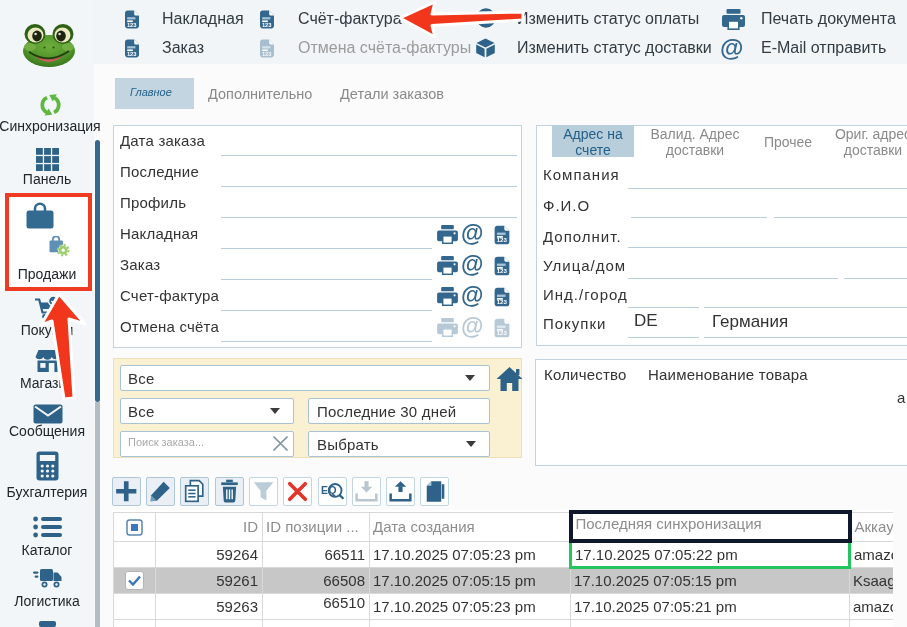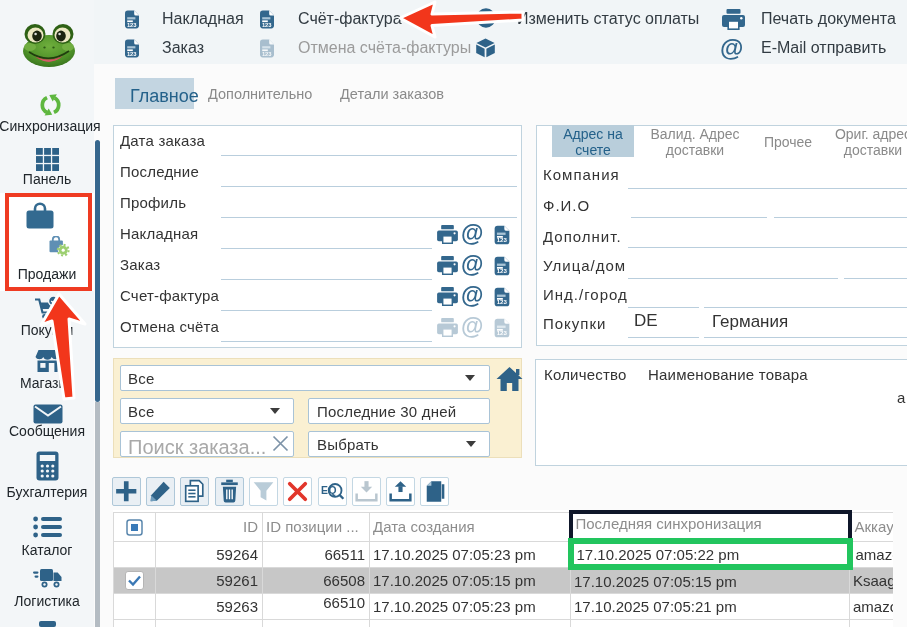--- a/index.html
+++ b/index.html
@@ -2,21 +2,21 @@
 <html><head>
 <meta charset="utf-8">
 <style>
 html,body{margin:0;padding:0;}
 body{width:907px;height:627px;overflow:hidden;font-family:"Liberation Sans",sans-serif;background:#fbfbfb;}
 #app{position:relative;width:907px;height:627px;overflow:hidden;}
 .ab{position:absolute;}
 .slbl{position:absolute;font-size:14px;color:#20262b;text-align:center;white-space:nowrap;}
 .tlbl{position:absolute;font-size:16px;color:#323b42;white-space:nowrap;}
 .flbl{position:absolute;font-size:15px;color:#333;letter-spacing:.2px;white-space:nowrap;}
-.glbl{position:absolute;font-size:20px;color:#909090;white-space:nowrap;}
+.glbl{position:absolute;font-size:11px;color:#909090;white-space:nowrap;}
 .uline{position:absolute;height:1px;background:#b9cedd;}
 .box{position:absolute;background:#fff;border:1px solid #c0d3de;box-sizing:border-box;}
 .inp{position:absolute;background:#fff;border:1px solid #a9c3d6;box-sizing:border-box;border-radius:2px;font-size:14px;color:#333;}
 .btn{position:absolute;width:29px;height:29px;background:#fff;border:1px solid #c3d7e3;box-sizing:border-box;border-radius:2px;}
 .caret{position:absolute;width:0;height:0;border-left:5px solid transparent;border-right:5px solid transparent;border-top:6px solid #3c3c3c;}
 </style>
 </head>
 <body>
 <div id="app">
 <div class="ab" style="left:0;top:0;width:907px;height:64px;background:#f1f5f7;"></div>
@@ -192,33 +192,34 @@
 
 <svg class="ab" style="left:476px;top:8px;" width="20" height="20" viewBox="0 0 20 20">
 <circle cx="10" cy="10" r="7.4" stroke="#2e6288" stroke-width="4.6" fill="none"></circle>
 </svg>
 <div class="tlbl" style="left:517px;top:10px;">Изменить статус оплаты</div>
 <svg class="ab" style="left:475px;top:38px;" width="21" height="20" viewBox="0 0 21 20">
 <path d="M10.5 0.5 L19.6 5 L10.5 9.5 L1.4 5 Z" fill="#2e6288"></path>
 <path d="M1.2 6.6 L9.6 10.8 V19.3 L1.2 15.1 Z" fill="#2e6288"></path>
 <path d="M19.8 6.6 L11.4 10.8 V19.3 L19.8 15.1 Z" fill="#2e6288"></path>
 </svg>
+<div class="tlbl" style="left:517px;top:39px;">Изменить статус доставки</div>
 
 <svg class="ab" style="left:722px;top:9px;" width="23" height="21" viewBox="0 0 23 21">
 <rect x="4.5" y="0" width="14" height="4.8" rx="1" fill="#33678d"></rect>
 <rect x="0" y="6" width="23" height="12" rx="2" fill="#33678d"></rect>
 <circle cx="19.3" cy="9.2" r="1.2" fill="#fff"></circle>
 <rect x="6.2" y="12" width="10.6" height="8.2" fill="#fff" stroke="#33678d" stroke-width="1.6"></rect>
 </svg>
 <div class="tlbl" style="left:761px;top:10px;">Печать документа</div>
 <div class="ab" style="left:720px;top:34px;width:24px;height:24px;font-size:24px;font-weight:700;color:#33678d;">@</div>
 <div class="tlbl" style="left:761px;top:39px;">E-Mail отправить</div>
 
 <div class="ab" style="left:115px;top:78px;width:79px;height:31px;background:#c3d5e1;"></div>
-<div class="ab" style="left:130px;top:86px;font-size:18px;color:#24618a;white-space:nowrap;">Главное</div>
+<div class="ab" style="left:130px;top:86px;font-size:11px;color:#24618a;white-space:nowrap;font-style:italic;">Главное</div>
 <div class="ab" style="left:208px;top:86px;font-size:14.5px;color:#8a8a8a;white-space:nowrap;">Дополнительно</div>
 <div class="ab" style="left:340px;top:86px;font-size:14.5px;color:#8a8a8a;white-space:nowrap;">Детали заказов</div>
 
 <div class="box" style="left:113px;top:125px;width:409px;height:223px;"></div>
 <div class="flbl" style="left:120px;top:132px;">Дата заказа</div>
 <div class="uline" style="left:221px;top:155px;width:296px;"></div>
 <div class="flbl" style="left:120px;top:163px;">Последние</div>
 <div class="uline" style="left:221px;top:186px;width:296px;"></div>
 <div class="flbl" style="left:120px;top:194px;">Профиль</div>
 <div class="uline" style="left:221px;top:217px;width:296px;"></div>
@@ -426,21 +427,21 @@
 <td style="border:1px solid #d9d9d9;padding:0 0 0 3px;">ID позиции ...</td>
 <td style="border:1px solid #d9d9d9;padding:0 0 0 3px;">Дата создания</td>
 <td style="border:4px solid #0f172a;padding:0 0 6px 3px;">Последняя синхронизация</td>
 <td style="border:1px solid #d9d9d9;padding:0 0 0 3px;">Аккаунт ...</td>
 </tr>
           <tr style="height:26px;">
 <td style="border:1px solid #d9d9d9;text-align:center;padding:0;background:#fff;"></td>
 <td style="border:1px solid #d9d9d9;text-align:right;padding:0 4px 0 0;">59264</td>
 <td style="border:1px solid #d9d9d9;text-align:right;padding:0 4px 0 0;">66511</td>
 <td style="border:1px solid #d9d9d9;padding:0 0 0 3px;">17.10.2025 07:05:23 pm</td>
-<td style="border:6px solid #22c55e;padding:0 0 0 3px;">17.10.2025 07:05:22 pm</td>
+<td style="border:3px solid #22c55e;padding:0 0 0 3px;">17.10.2025 07:05:22 pm</td>
 <td style="border:1px solid #d9d9d9;padding:0 0 0 3px;">amazon</td>
 </tr>
           <tr style="height:26px;">
 <td style="border:1px solid #d9d9d9;text-align:center;padding:0;background:#c7c7c7;"><svg width="19" height="19" viewBox="0 0 19 19" style="vertical-align:middle">
                 <rect x="0.5" y="0.5" width="18" height="18" rx="2.5" fill="#fff" stroke="#b5b5b5" stroke-width="1"></rect>
                 <path d="M4 9.5 L8 13.5 L15 5.5" stroke="#3a78b5" stroke-width="2.4" fill="none"></path>
               </svg></td>
 <td style="border:1px solid #d9d9d9;text-align:right;padding:0 4px 0 0;background:#c7c7c7;">59261</td>
 <td style="border:1px solid #d9d9d9;text-align:right;padding:0 4px 0 0;background:#c7c7c7;">66508</td>
 <td style="border:1px solid #d9d9d9;padding:0 0 0 3px;background:#c7c7c7;">17.10.2025 07:05:15 pm</td>

